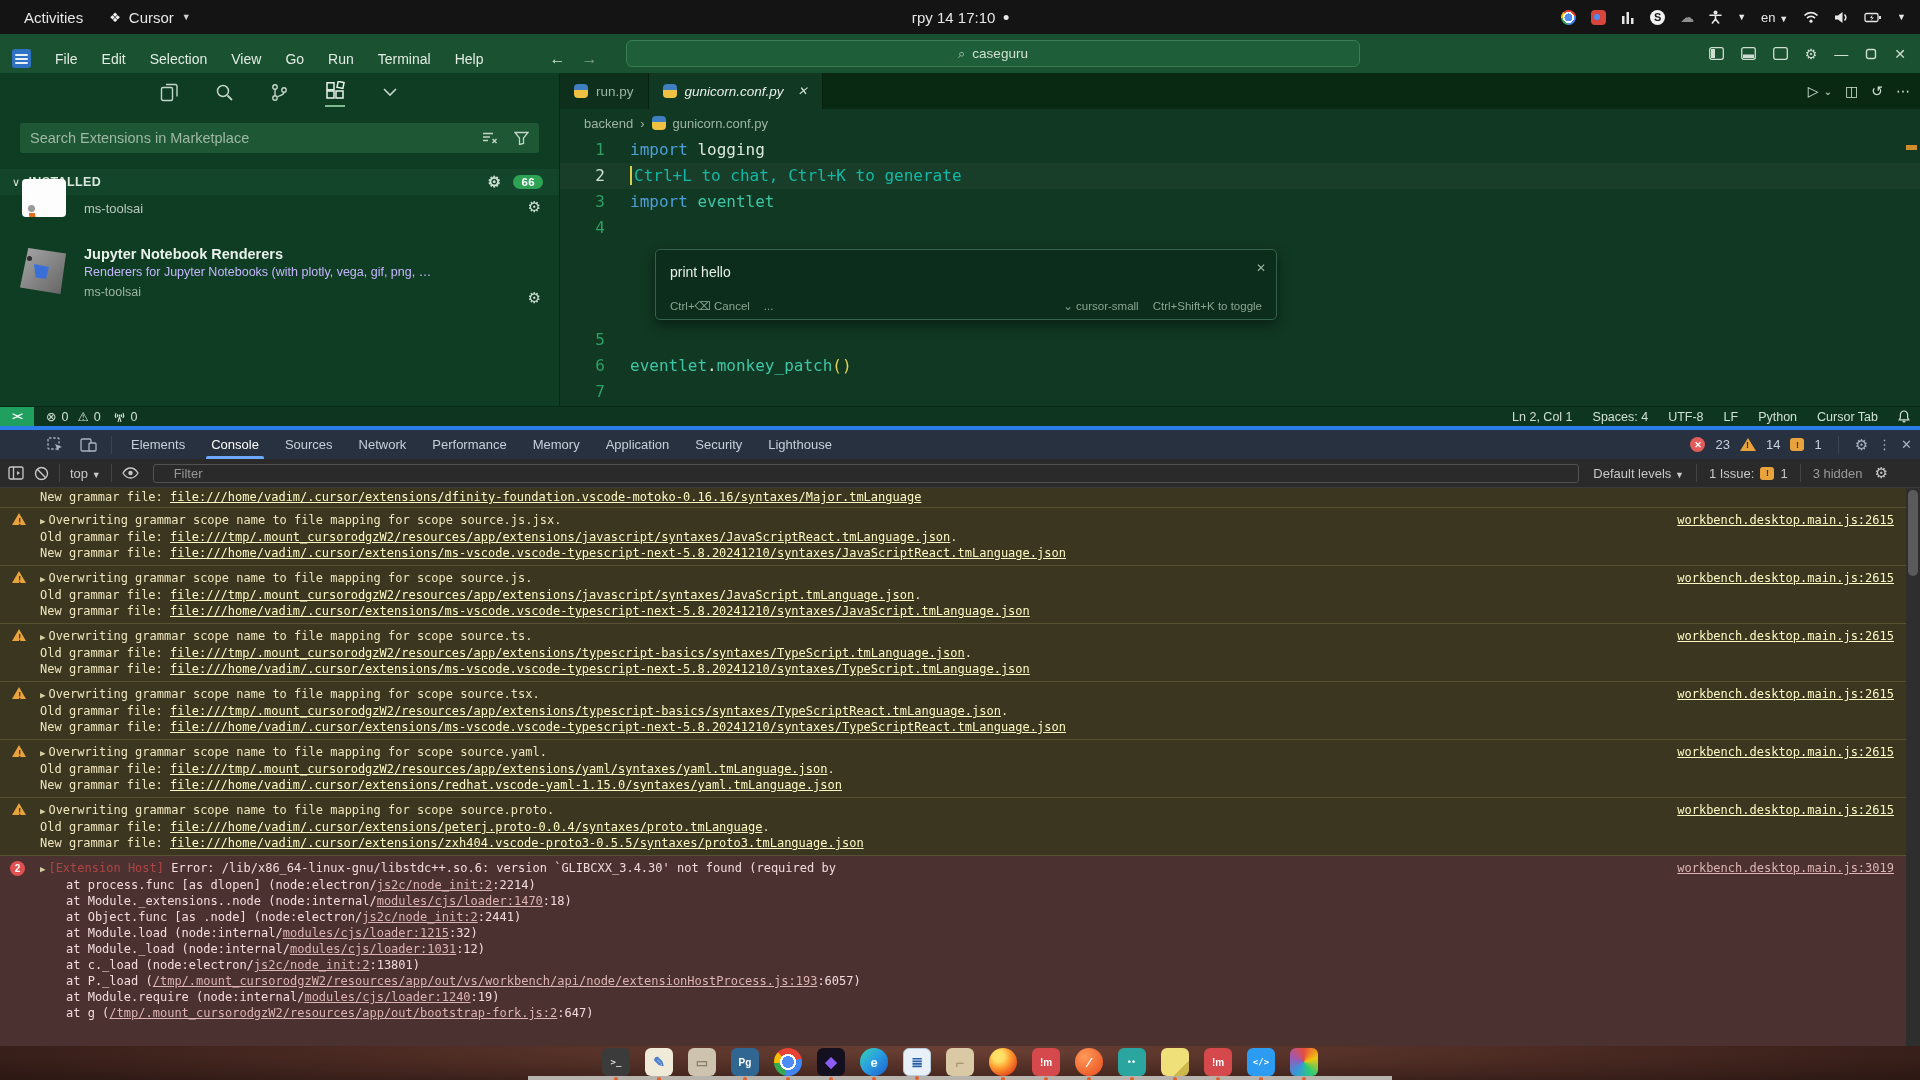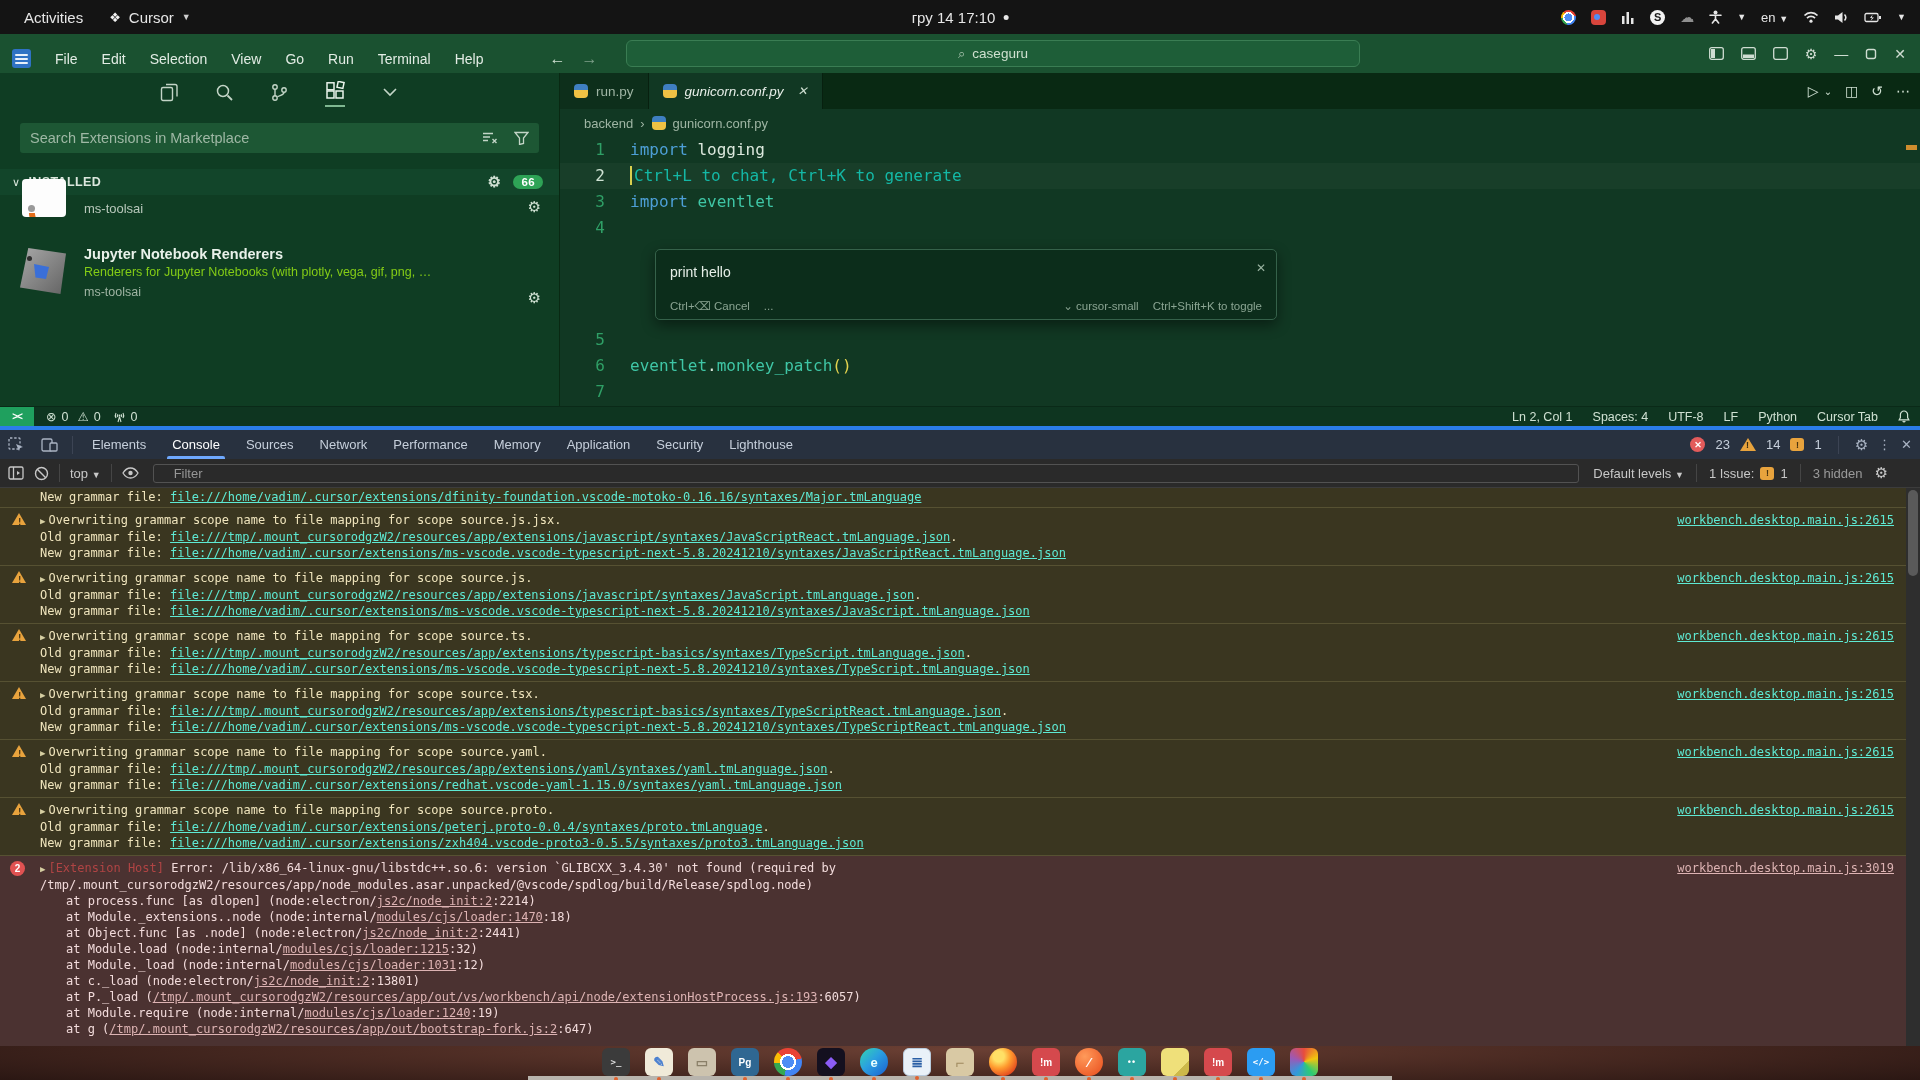--- a/index.html
+++ b/index.html
@@ -66,21 +66,21 @@
     border:6px solid #e46e1b;border-top-color:transparent;border-left-color:transparent;transform:rotate(45deg);}
   .ext-item .logo1 i{position:absolute;left:6px;bottom:5px;width:7px;height:7px;border-radius:50%;background:#9a9a9a;}
   .ext-pub{font-size:13px;}
   .ext-gear{position:absolute;right:18px;bottom:6px;}
   .ext-item2{position:relative;margin-top:18px;padding:4px 14px 10px 84px;color:#aabfae;}
   .logo2{position:absolute;left:20px;top:8px;width:46px;height:46px;background:linear-gradient(135deg,#a8a8a8,#636363);
     border-radius:5px;clip-path:polygon(18% 0,100% 12%,88% 100%,0 86%);}
   .logo2 i{position:absolute;left:14px;top:16px;width:15px;height:15px;background:#3a6fd8;clip-path:polygon(0 0,100% 20%,80% 100%,10% 90%);}
   .logo2 b{position:absolute;left:7px;top:8px;width:5px;height:5px;border-radius:50%;background:#2e2e2e;}
   .ext2-title{color:#e9f1ea;font-weight:bold;font-size:14.5px;line-height:20px;}
-  .ext2-desc{font-size:12.5px;line-height:17px;color:#84cc16;}
+  .ext2-desc{font-size:12.5px;line-height:17px;color:#c4b5fd;}
   .ext2-pub{font-size:12.5px;margin-top:4px;color:#9fb4a3;}
   
   .editor{flex:1;height:100%;background:#113823;position:relative;overflow:hidden;}
   .tabbar{height:36px;background:#092913;display:flex;align-items:flex-end;position:relative;}
   .tab{height:36px;display:flex;align-items:center;gap:8px;padding:0 14px;font-size:13.5px;
     background:#0d2f1b;color:#9fb5a4;border-right:1px solid #07200f;}
   .tab.active{background:#113823;color:#e8efe9;font-style:italic;}
   .tab .close{font-size:12px;margin-left:6px;color:#cfe0d2;}
   .pyico{width:14px;height:14px;position:relative;flex:0 0 14px;}
   .pyico::before{content:"";position:absolute;left:0;top:0;width:14px;height:8px;background:#3f7fc1;border-radius:4px 4px 0 0;}
@@ -107,21 +107,21 @@
   
   .statusbar{position:absolute;left:0;top:406px;width:1920px;height:20px;background:#0e3520;border-top:1px solid #0a2a18;
     display:flex;align-items:center;color:#cfe0d2;font-size:12.5px;}
   .remote{width:34px;height:20px;background:#1fa05e;color:#fff;display:flex;align-items:center;justify-content:center;
     font-size:10px;font-weight:bold;letter-spacing:-1px;}
   .sb-group{display:flex;align-items:center;gap:5px;margin-left:12px;}
   .sb-right{position:absolute;right:10px;display:flex;align-items:center;gap:20px;}
   
   .accent{position:absolute;left:0;top:426px;width:1920px;height:4px;background:#2b7de9;}
   .dt-tabs{position:absolute;left:0;top:430px;width:1920px;height:29px;background:#28313f;display:flex;align-items:center;
-    color:#c6cfdb;font-size:13px;}
+    color:#c6cfdb;font-size:13px;padding-left:39px;}
   .dt-ic{margin:0 8px;display:inline-flex;color:#aab4c4;}
   .dt-sep{width:1px;height:18px;background:#3c4454;margin:0 6px;}
   .dt-tab{height:29px;display:flex;align-items:center;padding:0 13px;position:relative;}
   .dt-tab.active{color:#ffffff;}
   .dt-tab.active::after{content:"";position:absolute;left:8px;right:8px;bottom:0;height:3px;background:#6ea8fe;border-radius:2px 2px 0 0;}
   .dt-right{position:absolute;right:8px;display:flex;align-items:center;gap:10px;font-size:13px;}
   .err-badge{width:15px;height:15px;border-radius:50%;background:#e35b5b;color:#fff;font-size:9px;font-weight:bold;
     display:flex;align-items:center;justify-content:center;}
   .warn-tri{position:relative;width:0;height:0;border-left:8px solid transparent;border-right:8px solid transparent;
     border-bottom:13px solid #e8a33d;}
@@ -134,21 +134,21 @@
   .filter-box{flex:1;height:19px;border:1px solid #525252;border-radius:3px;display:flex;align-items:center;
     padding:0 20px;color:#969696;margin:0 4px;}
   .dt-tool .right{display:flex;align-items:center;gap:12px;margin-right:24px;}
   .hidden-lbl{color:#9a9a9a;}
   
   .console{position:absolute;left:0;top:488px;width:1920px;height:558px;background:#2a2a2a;display:flex;flex-direction:column;}
   .crows{flex:1;display:flex;flex-direction:column;overflow:hidden;margin-right:14px;}
   .crow{position:relative;font-family:"DejaVu Sans Mono",monospace;font-size:12px;line-height:16px;
     padding:4px 230px 4px 40px;border-bottom:1px solid #565132;}
   .crow.warn{background:#3a3620;color:#f0e5bd;}
-  .crow a{color:#5eead4;text-decoration:underline;cursor:pointer;}
+  .crow a{color:#fef9c3;text-decoration:underline;cursor:pointer;}
   .crow .tri{color:#d6cfa2;font-size:9px;margin-right:3px;}
   .w-ic{position:absolute;left:12px;top:5px;width:0;height:0;border-left:7px solid transparent;border-right:7px solid transparent;
     border-bottom:12px solid #e8a33d;}
   .w-ic::after{content:"!";position:absolute;left:-2px;top:1px;font-size:9px;font-weight:bold;color:#3a2c10;}
   .src-link{position:absolute !important;right:12px;top:4px;color:#d9cf9e;text-decoration:underline;
     font-family:"DejaVu Sans Mono",monospace;font-size:12px;}
   .crow.err{background:#4b3231;color:#f2dbdb;border-bottom:none;flex:1;}
   .crow.err a{color:#ddb3b3;}
   .crow.err .src-link{color:#ddb3b3;}
   .e-badge{position:absolute;left:10px;top:5px;width:15px;height:15px;border-radius:50%;background:#e05252;color:#fff;
@@ -575,21 +575,20 @@
         <div class="crow warn">
           <span class="w-ic"></span>
           <div><span class="tri">▶</span>Overwriting grammar scope name to file mapping for scope source.proto.</div>
           <div>Old grammar file: <a>file:///home/vadim/.cursor/extensions/peterj.proto-0.0.4/syntaxes/proto.tmLanguage</a>.</div>
           <div>New grammar file: <a>file:///home/vadim/.cursor/extensions/zxh404.vscode-proto3-0.5.5/syntaxes/proto3.tmLanguage.json</a></div>
           <a class="src-link">workbench.desktop.main.js:2615</a>
         </div>
         <div class="crow err">
           <span class="e-badge">2</span>
           <div><span class="tri">▶</span><span class="etag">[Extension Host] </span>Error: /lib/x86_64-linux-gnu/libstdc++.so.6: version `GLIBCXX_3.4.30' not found (required by</div>
-          <div> /tmp/.mount_cursorodgzW2/resources/app/node_modules.asar.unpacked/@vscode/spdlog/build/Release/spdlog.node)</div>
           <div class="stack">at process.func [as dlopen] (node:electron/<a>js2c/node_init:2</a>:2214)</div>
           <div class="stack">at Module._extensions..node (node:internal/<a>modules/cjs/loader:1470</a>:18)</div>
           <div class="stack">at Object.func [as .node] (node:electron/<a>js2c/node_init:2</a>:2441)</div>
           <div class="stack">at Module.load (node:internal/<a>modules/cjs/loader:1215</a>:32)</div>
           <div class="stack">at Module._load (node:internal/<a>modules/cjs/loader:1031</a>:12)</div>
           <div class="stack">at c._load (node:electron/<a>js2c/node_init:2</a>:13801)</div>
           <div class="stack">at P._load (<a>/tmp/.mount_cursorodgzW2/resources/app/out/vs/workbench/api/node/extensionHostProcess.js:193</a>:6057)</div>
           <div class="stack">at Module.require (node:internal/<a>modules/cjs/loader:1240</a>:19)</div>
           <div class="stack">at g (<a>/tmp/.mount_cursorodgzW2/resources/app/out/bootstrap-fork.js:2</a>:647)</div>
           <a class="src-link">workbench.desktop.main.js:3019</a>

